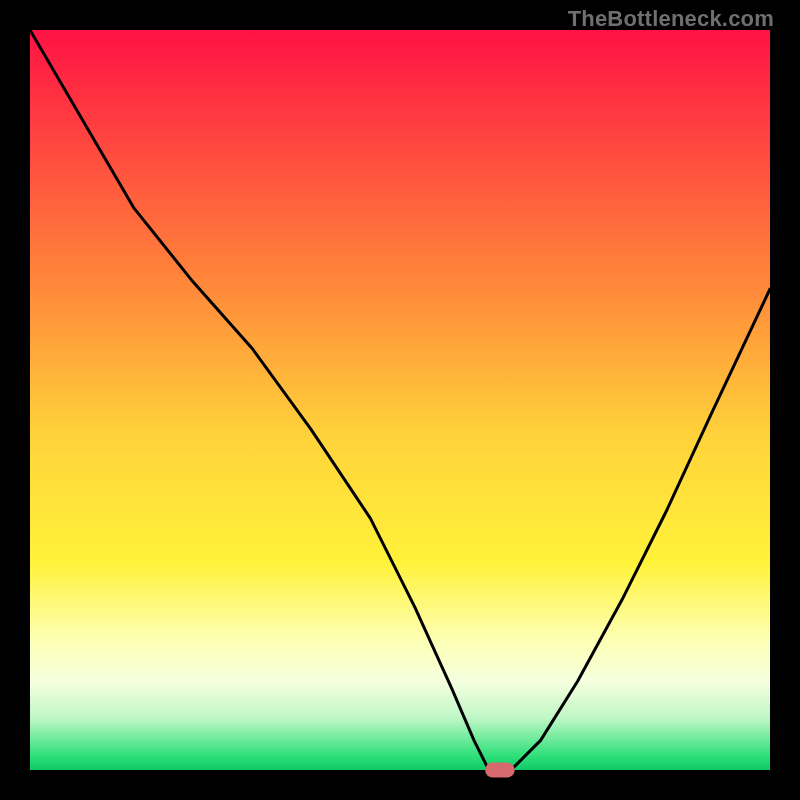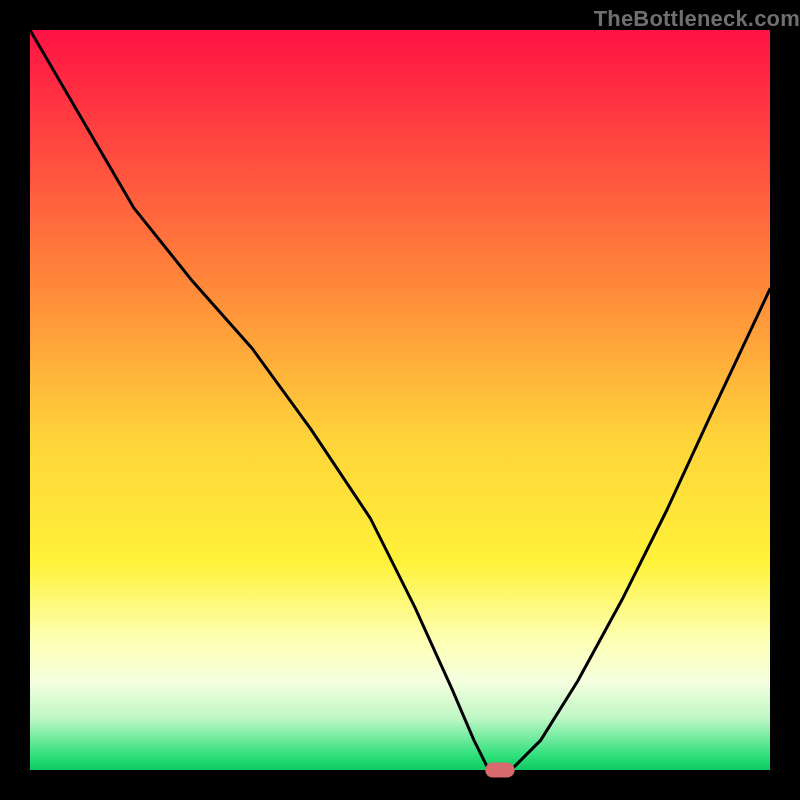--- a/index.html
+++ b/index.html
@@ -12,21 +12,21 @@
   }
   .stage {
     position: relative;
     width: 800px;
     height: 800px;
     background: #000;
   }
   .watermark {
     position: absolute;
     top: 6px;
-    right: 0;
+    right: 26px;
     font-family: Arial, Helvetica, sans-serif;
     font-size: 22px;
     font-weight: 600;
     color: #6f6f6f;
     letter-spacing: 0.2px;
   }
   svg {
     position: absolute;
     left: 0;
     top: 0;

